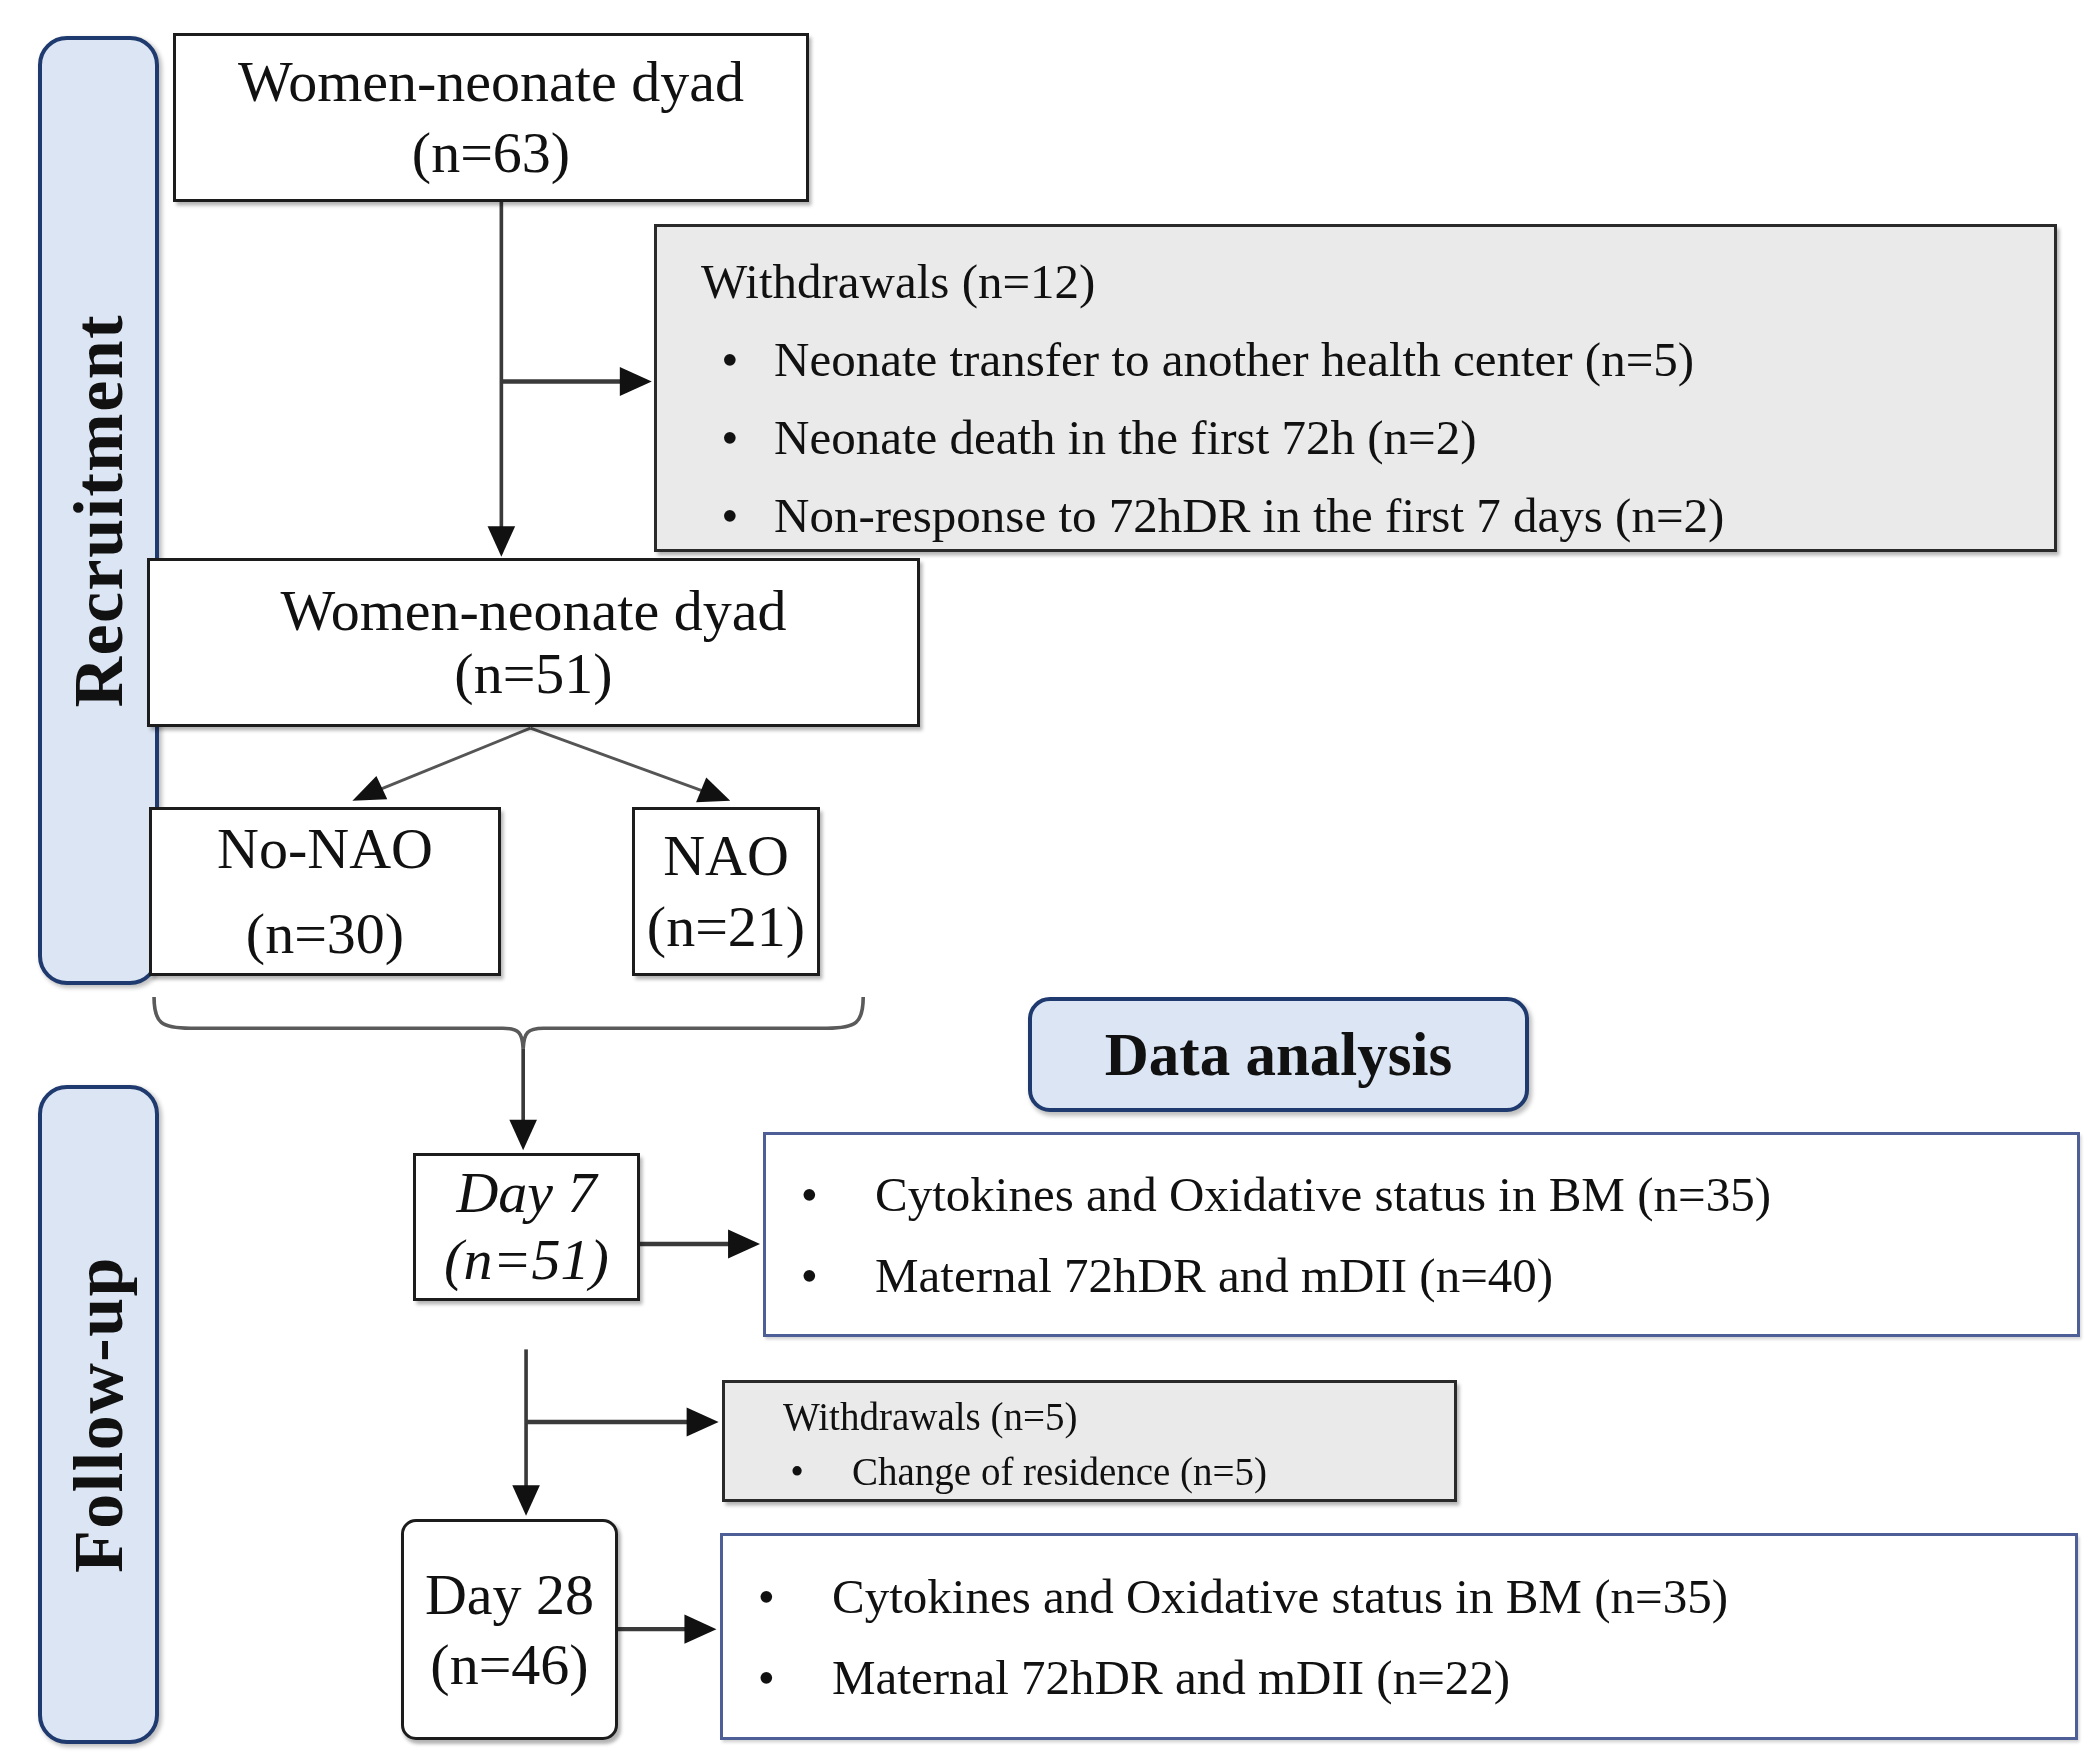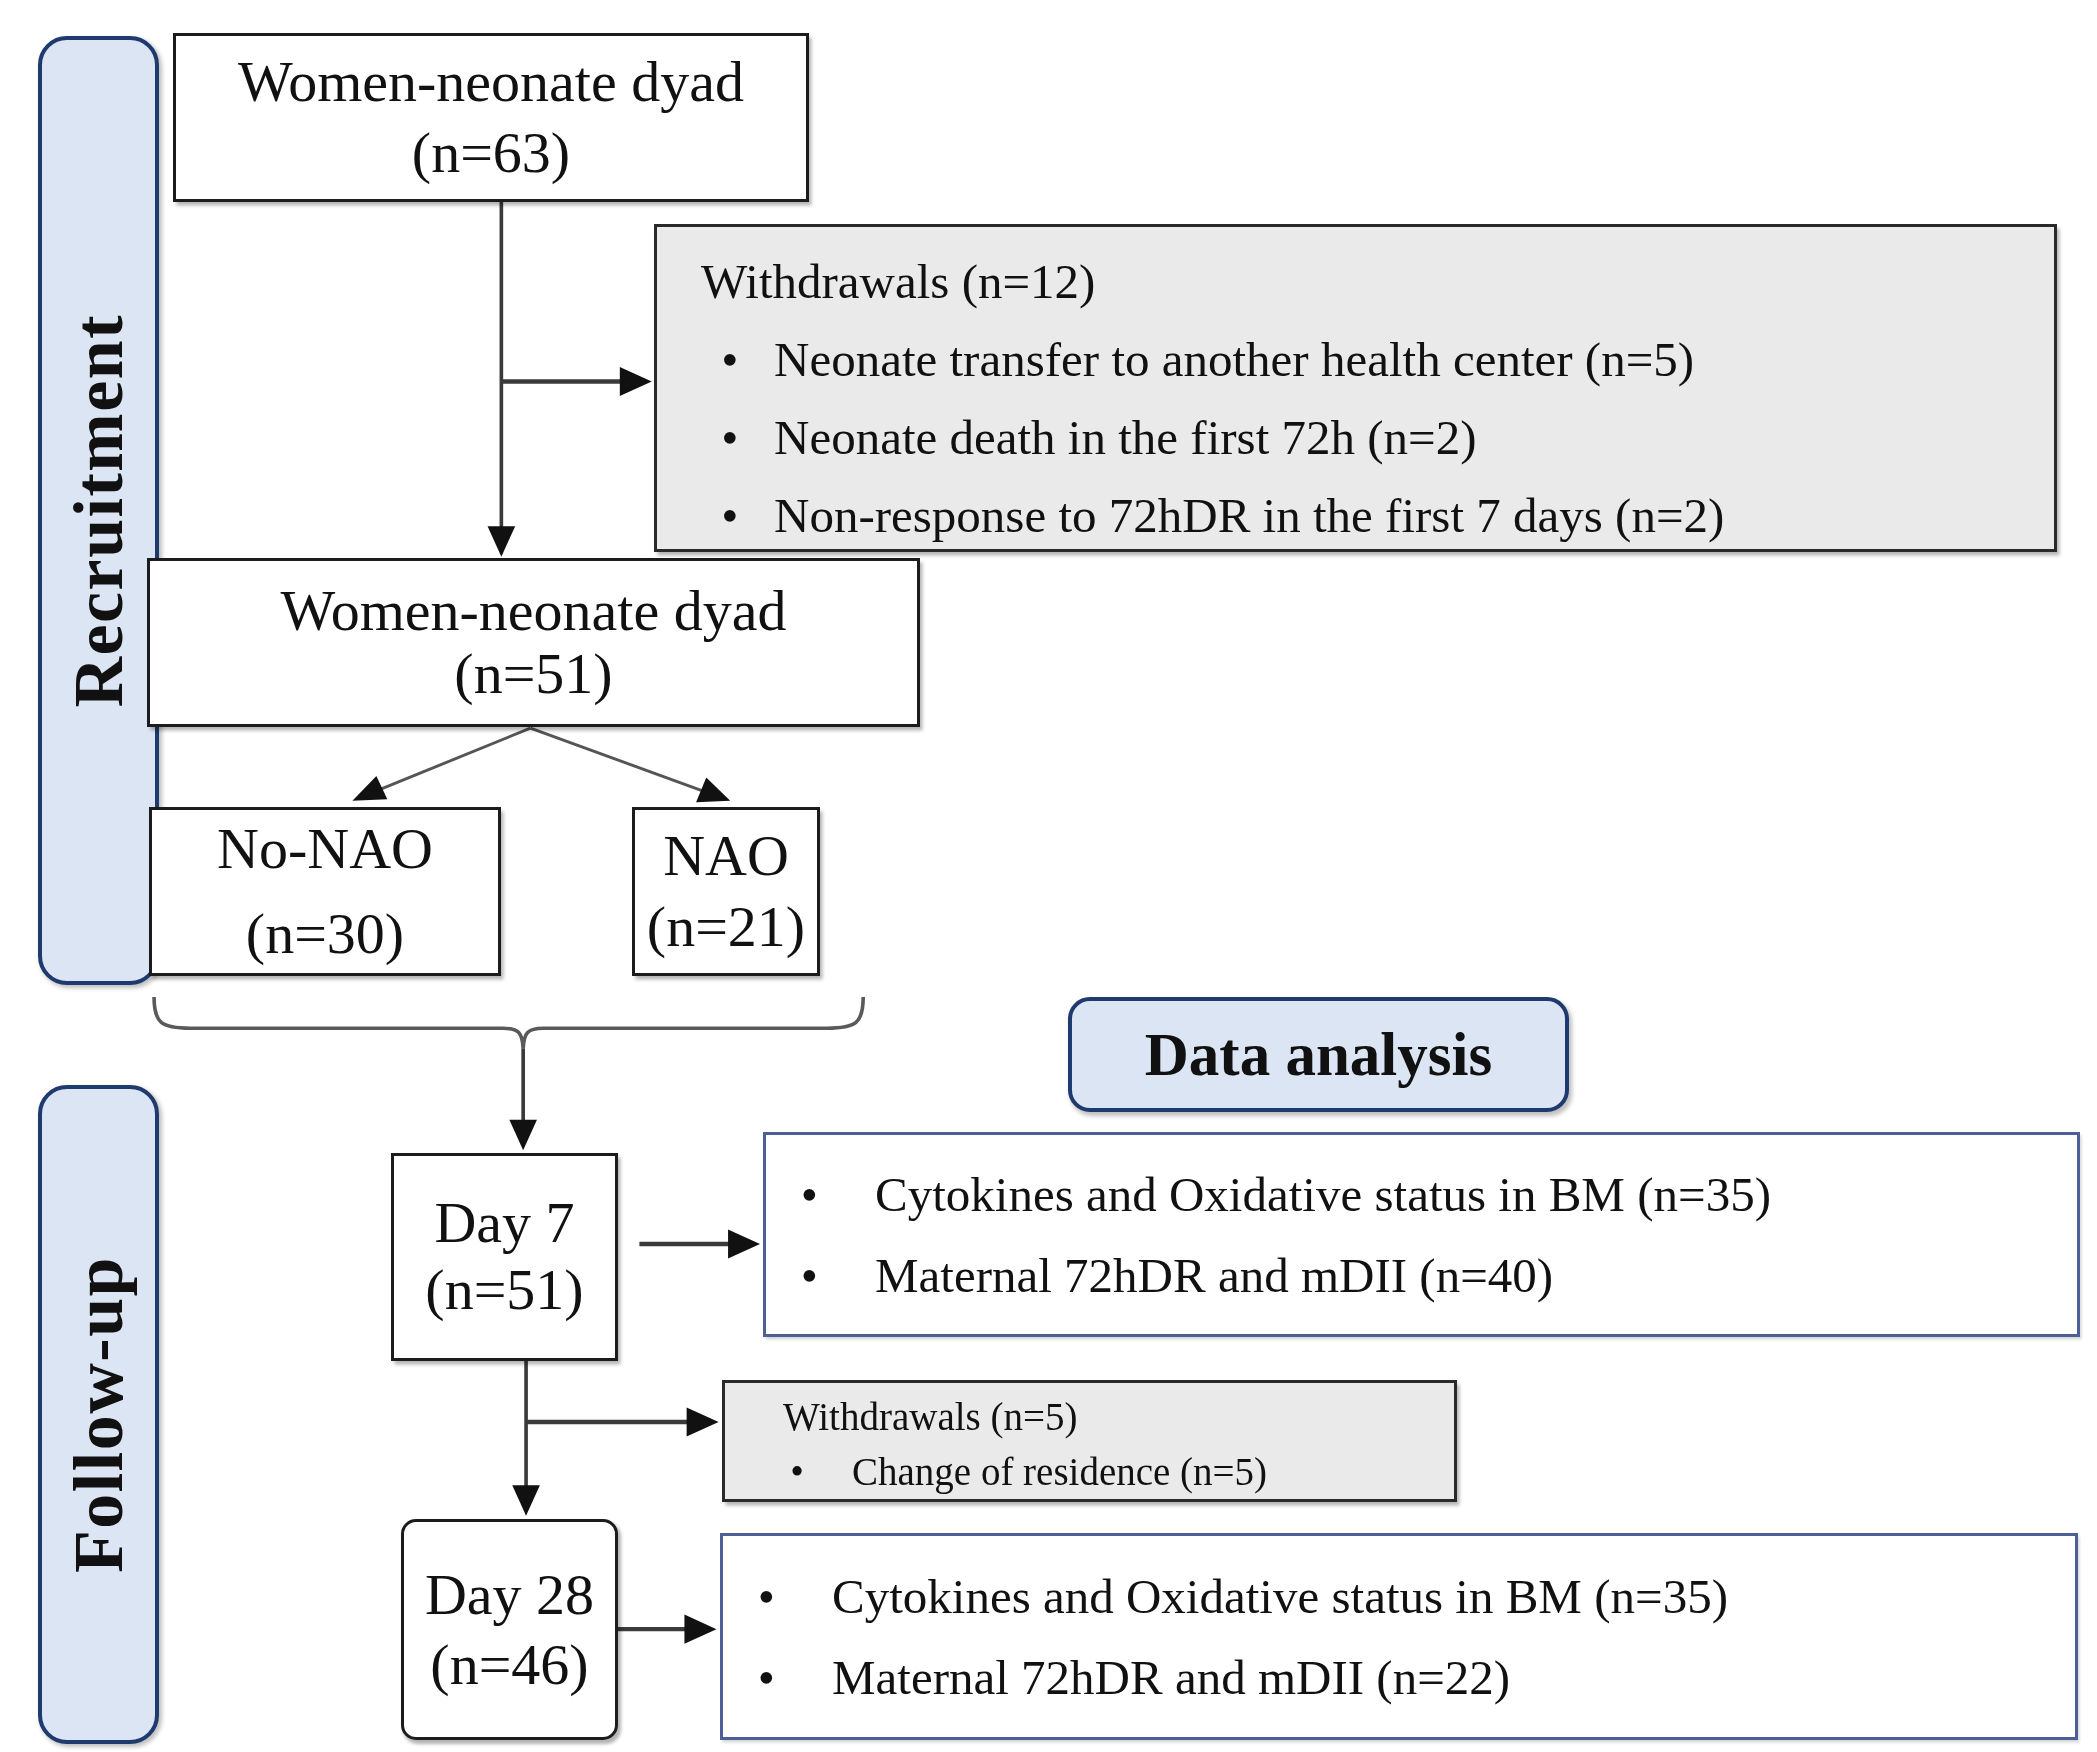--- a/index.html
+++ b/index.html
@@ -60,32 +60,32 @@
   .btxt{white-space:nowrap;}
 
   
   .sidebar-rec{left:38px; top:36px;  width:121px; height:949px;}
   .sidebar-fol{left:38px; top:1085px; width:121px; height:659px;}
 
   .box-dyad63{left:173px; top:33px;  width:636px;  height:169px;}
   .box-dyad51{left:147px; top:558px; width:773px; height:169px; line-height:1.08;}
   .box-nonao {left:149px; top:807px; width:352px; height:169px;gap:14px;}
   .box-nao   {left:632px; top:807px; width:188px; height:169px;}
-  .box-day7  {left:391px; top:1153px; width:227px; height:208px; line-height:1.15;}
+  .box-day7  {left:413px; top:1153px; width:227px; height:148px; line-height:1.15;font-style:italic;}
   .box-day28 {left:401px; top:1519px; width:217px; height:221px; line-height:1.2;border-radius:15px;}
 
   .wd1{left:654px; top:224px; width:1403px; height:328px; padding:16px 14.5px 0 44px; line-height:78px;}
   .wd2{left:722px; top:1380px; width:735px; height:122px; padding:5.8px 7.3px 0 58px; font-size:39px; line-height:55px;}
   .wd2 .blt{flex:0 0 69px; padding-left:7.3px;}
 
   .an7 {left:763px; top:1132px; width:1317px; height:205px; padding-left:29px; line-height:81px;}
   .an28{left:720px;  top:1533px; width:1358px; height:207px; padding-left:29px; line-height:81px;}
   .an7 .blt,.an28 .blt{flex:0 0 80px; padding-left:5.8px;}
 
-  .data-analysis{left:1028px; top:997px; width:501px; height:115px;margin-left:40px;}
+  .data-analysis{left:1028px; top:997px; width:501px; height:115px;}
 </style>
 </head>
 <body>
 
 <div class="canvas">
 
   <svg class="connectors" viewBox="0 0 2886 2411" xmlns="http://www.w3.org/2000/svg">
 
     <g>
       <line x1="690" y1="278" x2="690" y2="728" stroke="#3a3a3a" stroke-width="5"></line>

